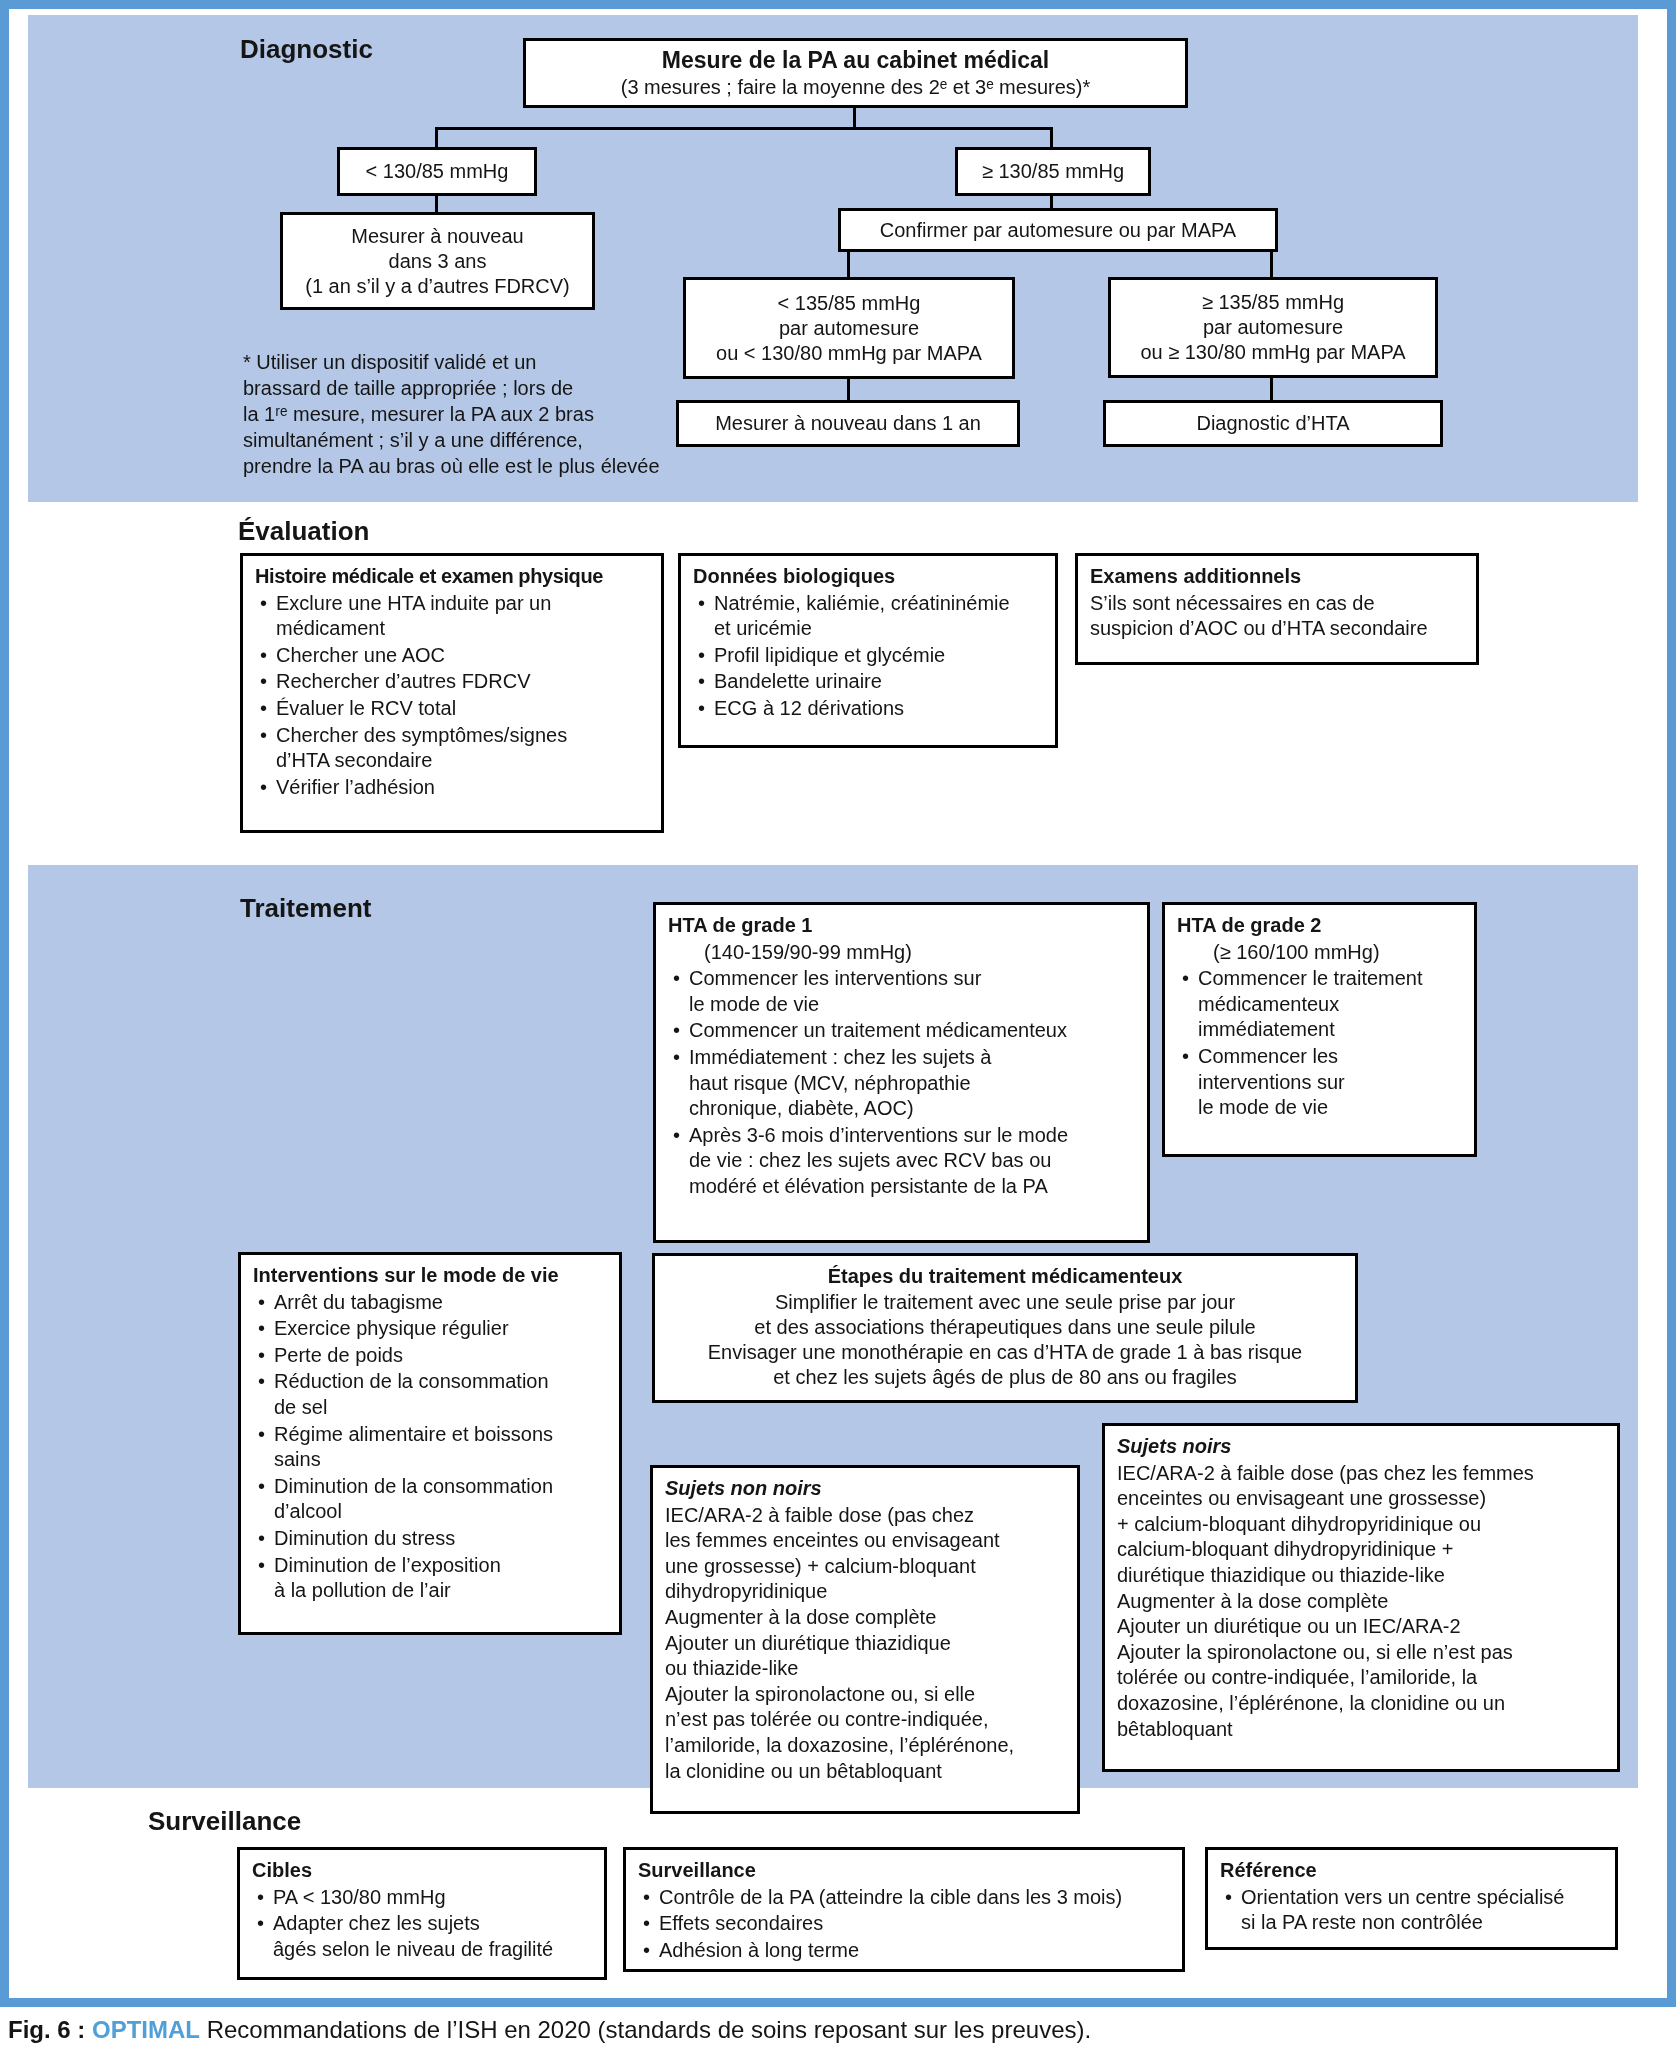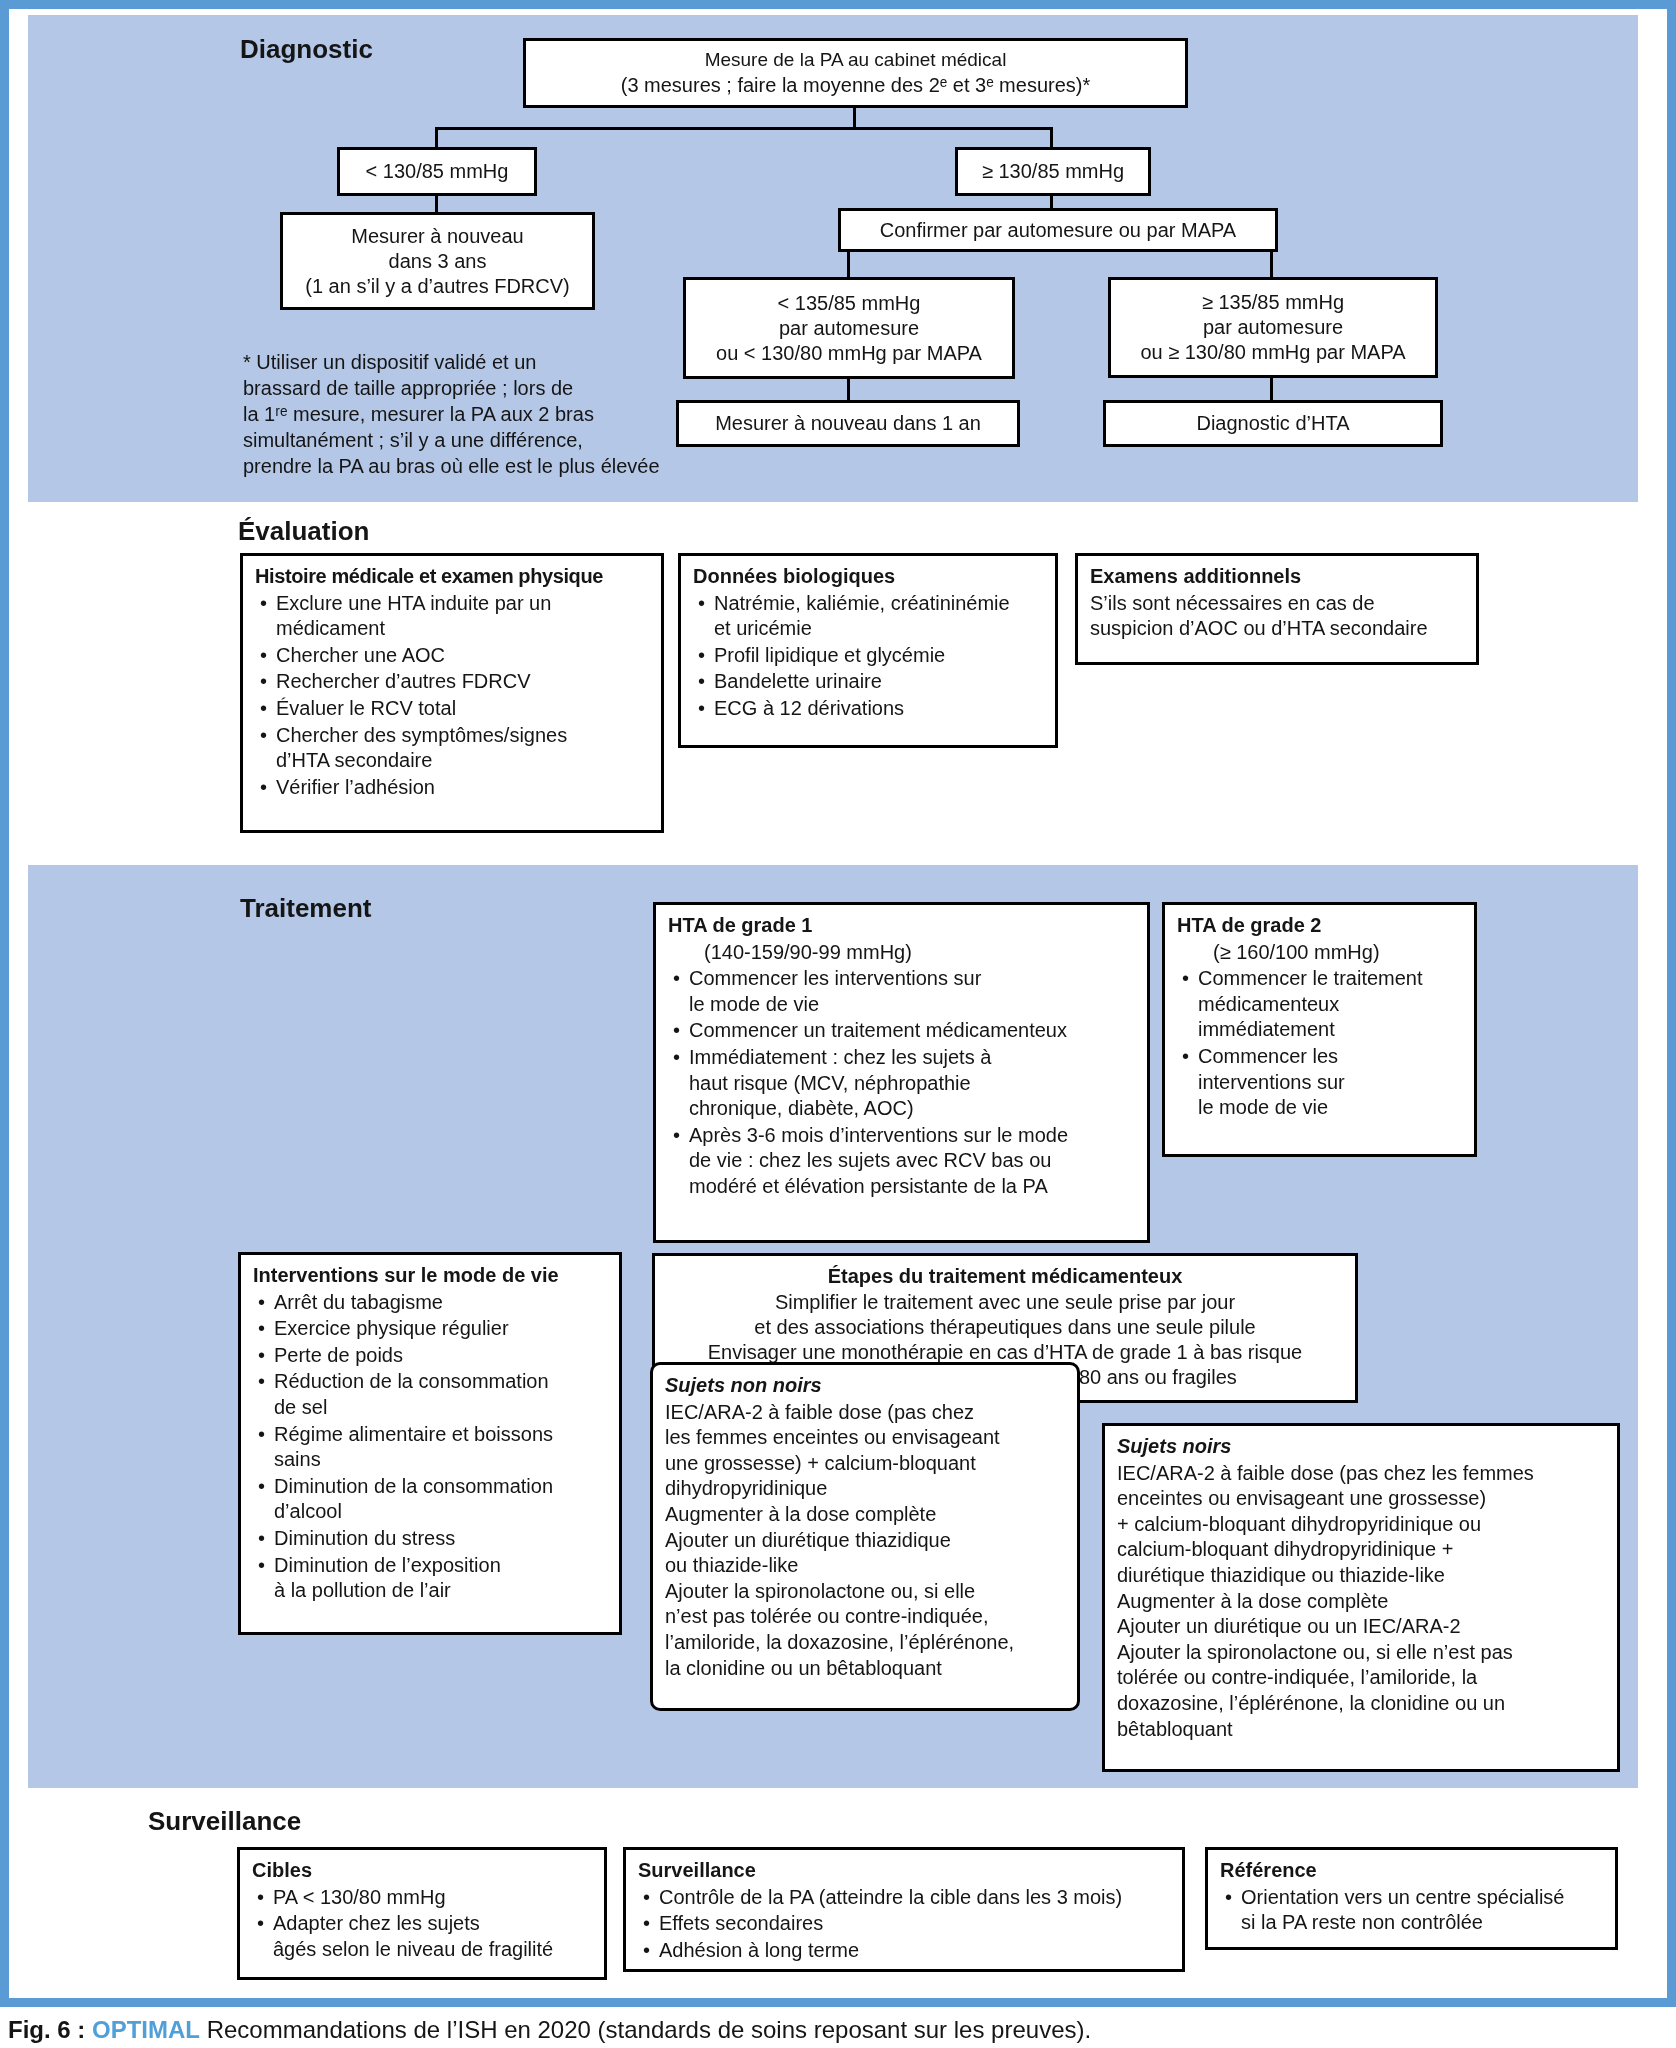--- a/index.html
+++ b/index.html
@@ -15,21 +15,21 @@
   .heading { position:absolute; font-size:26px; font-weight:bold; }
   .box {
     position:absolute; background:#ffffff; border:3px solid #000000;
     box-sizing:border-box;
   }
   .node {
     display:flex; flex-direction:column; align-items:center; justify-content:center;
     text-align:center; white-space:pre-line; font-size:20px; line-height:1.25;
     padding:4px 8px;
   }
-  .node .node-title { font-weight:normal; font-size:19px; line-height:1.3; }
+  .node .node-title { font-weight:bold; font-size:23px; line-height:1.3; }
   .hline,.vline { position:absolute; background:#000000; }
   .footnote {
     position:absolute; font-size:20px; line-height:1.3; white-space:pre-line;
   }
   .infobox { padding:8px 12px; font-size:20px; line-height:1.28; }
   .infobox .title { font-weight:bold; margin-bottom:1px; }
   .infobox .title.tight { letter-spacing:-0.4px; }
   .infobox .subtitle { margin-bottom:1px;margin-left:36px; }
   .infobox .title.italic { font-style:italic; }
   ul.bullets { margin:0; padding:0; list-style:none; }
@@ -182,21 +182,21 @@
   </div>
 
   <div class="box infobox centerbox" style="left:652px; top:1253px; width:706px; height:150px; padding:8px 12px; line-height:1.25;">
     <div class="title">Étapes du traitement médicamenteux</div>
     <div class="lines">Simplifier le traitement avec une seule prise par jour
 et des associations thérapeutiques dans une seule pilule
 Envisager une monothérapie en cas d’HTA de grade 1 à bas risque
 et chez les sujets âgés de plus de 80 ans ou fragiles</div>
   </div>
 
-  <div class="box infobox" style="left:650px; top:1362px; width:430px; height:349px;border-radius:10px;">
+  <div class="box infobox" style="left:650px; top:1465px; width:430px; height:349px;">
     <div class="title italic">Sujets non noirs</div>
     <ul class="plain">
         <li>IEC/ARA-2 à faible dose (pas chez
 les femmes enceintes ou envisageant
 une grossesse) + calcium-bloquant
 dihydropyridinique</li>
         <li>Augmenter à la dose complète</li>
         <li>Ajouter un diurétique thiazidique
 ou thiazide-like</li>
         <li>Ajouter la spironolactone ou, si elle

